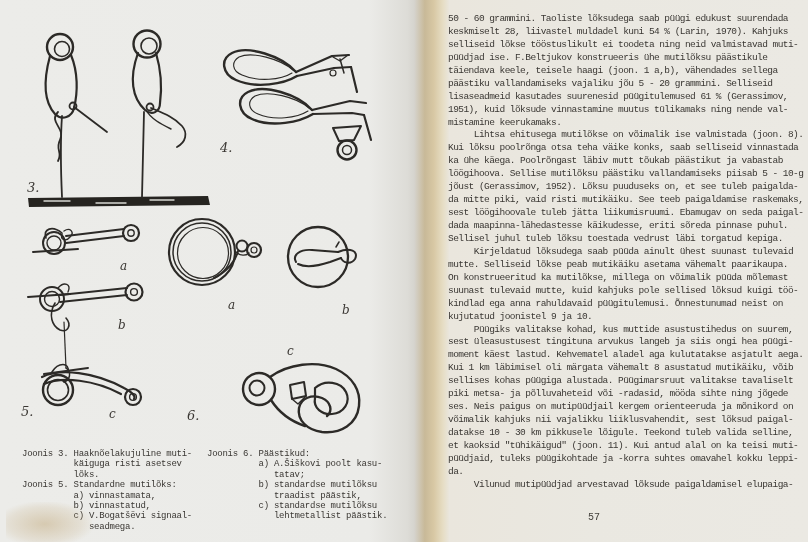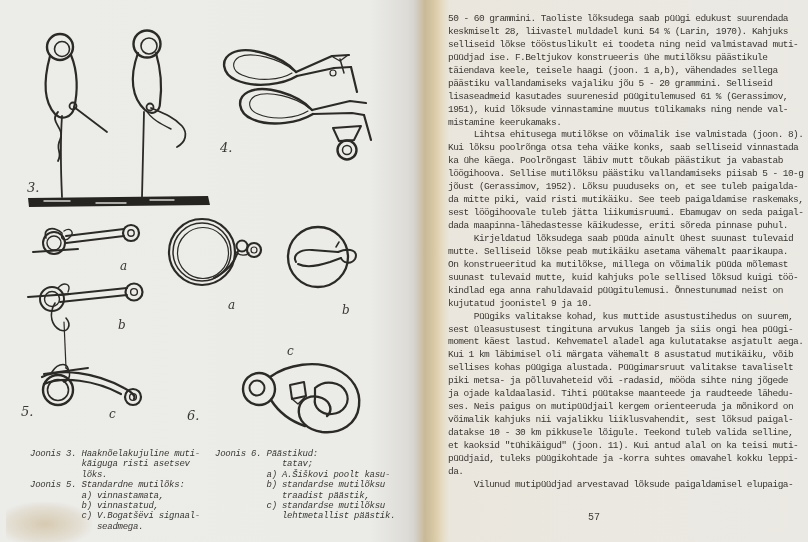--- a/index.html
+++ b/index.html
@@ -7,21 +7,21 @@
   .scan{position:relative;width:808px;height:542px;font-family:"Liberation Mono",monospace;}
   .left-page{position:absolute;left:0;top:0;width:420px;height:542px;
     background:linear-gradient(90deg,#ecece9 0%,#ebebe8 88%,#dddcd7 97%,#cfcdc6 100%);}
   .gutter{position:absolute;left:414px;top:0;width:36px;height:542px;
     background:linear-gradient(90deg,#d6d4cf 0%,#c8b998 30%,#d8c8a4 55%,#e6ddc4 80%,#eae7e0 100%);}
   .right-page{position:absolute;left:450px;top:0;width:358px;height:542px;
     background:linear-gradient(90deg,#eae6dd 0%,#eae8e1 40%,#ebe9e3 100%);}
   .body-text{position:absolute;left:-2px;top:13px;color:#3a3733;}
   .text-line{white-space:pre;font-size:9.5px;line-height:12.95px;letter-spacing:-0.55px;height:12.95px;}
   .page-number{position:absolute;left:138px;top:512px;font-size:10px;color:#44413c;letter-spacing:0;}
-  .captions{position:absolute;left:8px;top:0;width:420px;height:542px;color:#3a3733;font-style:italic;}
+  .captions{position:absolute;left:0;top:0;width:420px;height:542px;color:#3a3733;}
   .cap-col{position:absolute;top:449px;}
   .cap-line{white-space:pre;font-size:9px;line-height:10.4px;letter-spacing:-0.25px;height:10.4px;}
   .figure-svg{position:absolute;left:0;top:0;}
   .stain{position:absolute;left:6px;top:502px;width:86px;height:40px;
     background:radial-gradient(ellipse at 45% 55%, rgba(193,168,122,0.5) 0%, rgba(193,168,122,0.18) 55%, rgba(193,168,122,0) 75%);}
   .fig-num{font-family:"DejaVu Serif",serif;font-style:italic;font-size:13px;fill:#3a3733;}
   .fig-letter{font-family:"DejaVu Serif",serif;font-style:italic;font-size:12px;fill:#3a3733;}
 </style>
 </head>
 <body>
@@ -162,22 +162,22 @@
           <div class="cap-line">          käiguga risti asetsev</div>
           <div class="cap-line">          lõks.</div>
           <div class="cap-line">Joonis 5. Standardne mutilõks:</div>
           <div class="cap-line">          a) vinnastamata,</div>
           <div class="cap-line">          b) vinnastatud,</div>
           <div class="cap-line">          c) V.Bogatšëvi signaal-</div>
           <div class="cap-line">             seadmega.</div>
         </div>
       <div class="cap-col" style="left:207px">
           <div class="cap-line">Joonis 6. Päästikud:</div>
+          <div class="cap-line">          a) A.Šiškovi poolt kasu-</div>
           <div class="cap-line">             tatav;</div>
-          <div class="cap-line">          a) A.Šiškovi poolt kasu-</div>
           <div class="cap-line">          b) standardse mutilõksu</div>
           <div class="cap-line">             traadist päästik,</div>
           <div class="cap-line">          c) standardse mutilõksu</div>
           <div class="cap-line">             lehtmetallist päästik.</div>
         </div>
     </div>
 
     <div class="stain"></div>
   </div>
 
@@ -195,33 +195,33 @@
         <div class="text-line">1951), kuid lõksude vinnastamine muutus tülikamaks ning nende val-</div>
         <div class="text-line">mistamine keerukamaks.</div>
         <div class="text-line">     Lihtsa ehitusega mutilõkse on võimalik ise valmistada (joon. 8).</div>
         <div class="text-line">Kui lõksu poolrõnga otsa teha väike konks, saab selliseid vinnastada</div>
         <div class="text-line">ka ühe käega. Poolrõngast läbiv mutt tõukab päästikut ja vabastab</div>
         <div class="text-line">löögihoova. Sellise mutilõksu päästiku vallandamiseks piisab 5 - 10-g</div>
         <div class="text-line">jõust (Gerassimov, 1952). Lõksu puuduseks on, et see tuleb paigalda-</div>
         <div class="text-line">da mitte piki, vaid risti mutikäiku. See teeb paigaldamise raskemaks,</div>
         <div class="text-line">sest löögihoovale tuleb jätta liikumisruumi. Ebamugav on seda paigal-</div>
         <div class="text-line">dada maapinna-lähedastesse käikudesse, eriti sõreda pinnase puhul.</div>
+        <div class="text-line">Sellisel juhul tuleb lõksu toestada vedrust läbi torgatud kepiga.</div>
         <div class="text-line">     Kirjeldatud lõksudega saab püüda ainult ühest suunast tulevaid</div>
         <div class="text-line">mutte. Selliseid lõkse peab mutikäiku asetama vähemalt paarikaupa.</div>
         <div class="text-line">On konstrueeritud ka mutilõkse, millega on võimalik püüda mõlemast</div>
         <div class="text-line">suunast tulevaid mutte, kuid kahjuks pole sellised lõksud kuigi töö-</div>
         <div class="text-line">kindlad ega anna rahuldavaid püügitulemusi. Õnnestunumad neist on</div>
         <div class="text-line">kujutatud joonistel 9 ja 10.</div>
         <div class="text-line">     Püügiks valitakse kohad, kus muttide asustustihedus on suurem,</div>
         <div class="text-line">sest üleasustusest tingituna arvukus langeb ja siis ongi hea püügi-</div>
         <div class="text-line">moment käest lastud. Kehvematel aladel aga kulutatakse asjatult aega.</div>
         <div class="text-line">Kui 1 km läbimisel oli märgata vähemalt 8 asustatud mutikäiku, võib</div>
         <div class="text-line">sellises kohas püügiga alustada. Püügimarsruut valitakse tavaliselt</div>
         <div class="text-line">piki metsa- ja põlluvaheteid või -radasid, mööda sihte ning jõgede</div>
-        <div class="text-line">ja ojade kaldaalasid. Tihti püütakse maanteede ja raudteede lähedu-</div>
         <div class="text-line">ses. Neis paigus on mutipüüdjail kergem orienteeruda ja mõnikord on</div>
         <div class="text-line">võimalik kahjuks nii vajalikku liiklusvahendit, sest lõksud paigal-</div>
         <div class="text-line">datakse 10 - 30 km pikkusele lõigule. Teekond tuleb valida selline,</div>
         <div class="text-line">et kaoksid "tühikäigud" (joon. 11). Kui antud alal on ka teisi muti-</div>
         <div class="text-line">püüdjaid, tuleks püügikohtade ja -korra suhtes omavahel kokku leppi-</div>
         <div class="text-line">da.</div>
         <div class="text-line">     Vilunud mutipüüdjad arvestavad lõksude paigaldamisel elupaiga-</div>
       </div>
     <div class="page-number">57</div>
   </div>

